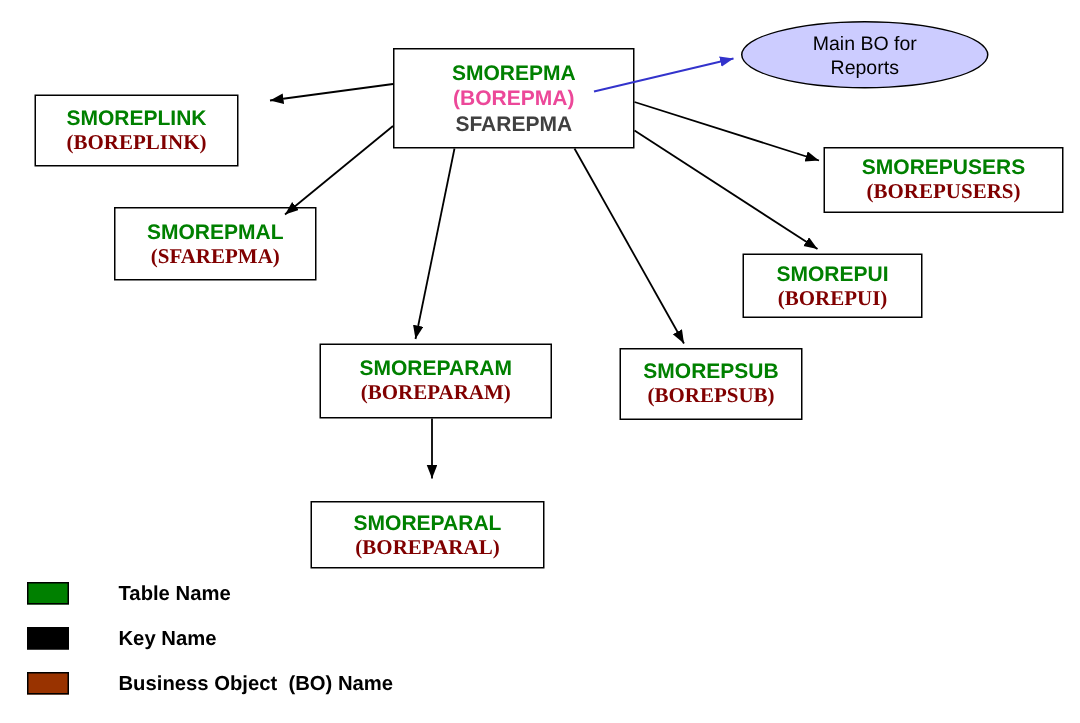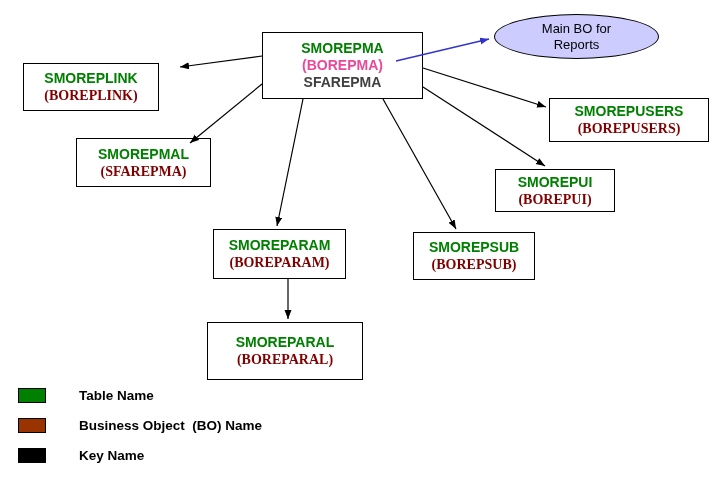--- a/index.html
+++ b/index.html
@@ -77,22 +77,22 @@
     margin-left: 33px;
     font-weight: bold;
     font-size: 13.5px;
     color: #000000;
     white-space: pre;
   }
   
   .n-center      { left: 262px; top: 32px;  width: 161px; height: 67px; }
   .n-smoreplink  { left: 23px;  top: 63px;  width: 136px; height: 48px; }
   .n-smorepmal   { left: 76px;  top: 138px; width: 135px; height: 49px; }
-  .n-smoreparam  { left: 213px; top: 229px; width: 133px; height: 50px; }
-  .n-smoreparal  { left: 207px; top: 322px; width: 156px; height: 58px; }
+  .n-smoreparam  { left: 213px; top: 229px; width: 155px; height: 50px; }
+  .n-smoreparal  { left: 207px; top: 334px; width: 156px; height: 45px; }
   .n-smorepsub   { left: 393px; top: 232px; width: 122px; height: 48px; margin-left: 20px; }
   .n-smorepui    { left: 495px; top: 169px; width: 120px; height: 43px; }
   .n-smorepusers { left: 549px; top: 98px;  width: 160px; height: 44px; text-align: right; }
 </style>
 </head>
 <body>
 
 <div class="stage">
 
   <svg class="arrows" viewBox="0 0 720 482" xmlns="http://www.w3.org/2000/svg" aria-hidden="true">
@@ -159,22 +159,22 @@
     <span>Main BO for</span>
     <span>Reports</span>
   </div>
 
   <div class="legend">
     <div class="legend-row">
       <span class="swatch" style="background: rgb(0, 128, 0);"></span>
       <span class="legend-label">Table Name</span>
     </div>
     <div class="legend-row">
+      <span class="swatch" style="background: rgb(0, 0, 0);"></span>
+      <span class="legend-label">Key Name</span>
+    </div>
+    <div class="legend-row">
       <span class="swatch" style="background: rgb(153, 51, 0);"></span>
       <span class="legend-label">Business Object  (BO) Name</span>
-    </div>
-    <div class="legend-row">
-      <span class="swatch" style="background: rgb(0, 0, 0);"></span>
-      <span class="legend-label">Key Name</span>
     </div>
   </div>
 
 </div>
 
 </body></html>

